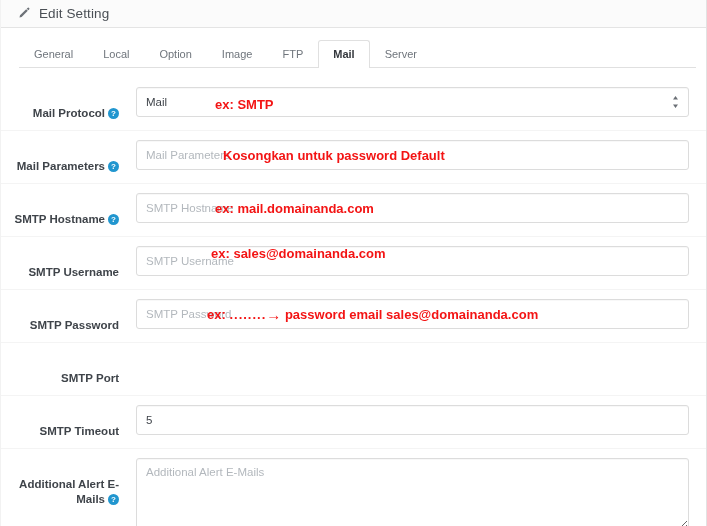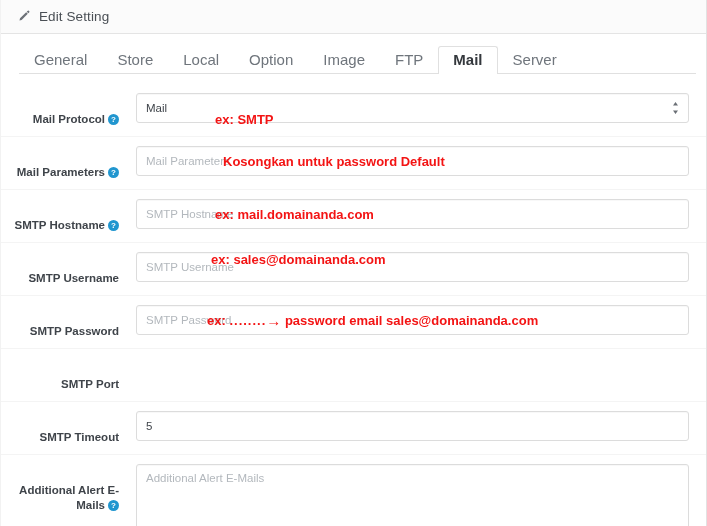--- a/index.html
+++ b/index.html
@@ -15,21 +15,21 @@
     position: relative;
     width: 707px;
     height: 526px;
     background: #ffffff;
     border-right: 1px solid #e2e2e2;
     border-left: 1px solid #f2f2f2;
   }
 
   
   .panel-heading {
-    height: 34px;
+    height: 28px;
     background: #fbfbfb;
     border-bottom: 1px solid #e4e4e4;
     display: flex;
     align-items: center;
     padding-left: 16px;
   }
   .pencil-icon {
     width: 13px; height: 13px;
     margin-right: 9px;
     display: inline-block;
@@ -49,21 +49,21 @@
     background: #ffffff;
   }
   .tabs {
     display: flex;
     align-items: flex-end;
     border-bottom: 1px solid #e0e0e0;
     height: 28px;
     margin-right: 10px;
   }
   .tab {
-    font-size: 15px;
+    font-size: 11px;
     color: #6f757c;
     padding: 5px 14px 6px 14px;
     line-height: 16px;
     border: 1px solid transparent;
     border-bottom: none;
     margin-bottom: -1px;
     cursor: pointer;
     white-space: nowrap;
   }
   .tab.active {
@@ -184,21 +184,21 @@
     letter-spacing: 1px;
     font-weight: bold;
   }
   .arrow-glyph {
     display: inline-block;
     transform: translateY(1px);
     font-size: 15px;
     font-weight: bold;
   }
 
-  .a-protocol  { left: 96px;  top: 19px;  }
+  .a-protocol  { left: 96px;  top: 10px;  }
   .a-params    { left: 104px; top: 8px;  }
   .a-host      { left: 96px;  top: 8px;  }
   .a-user      { left: 92px;  top: 0;  }
   .a-pass      { left: 88px;  top: 7px;  }
 </style>
 </head>
 <body>
 
 <div class="page">
 
@@ -207,21 +207,20 @@
       <svg viewBox="0 0 16 16" width="13" height="13" fill="currentColor">
         <path d="M12.9 1.1a1.4 1.4 0 0 1 2 2l-.9.9-2-2 .9-.9zM11.3 2.7l2 2-7.6 7.6-2.6.6.6-2.6 7.6-7.6z"></path>
       </svg>
     </span>
     <span class="panel-title">Edit Setting</span>
   </div>
 
   <div class="tabs-wrap">
     <div class="tabs">
       <div class="tab">General</div>
-      <div class="tab">Store</div>
       <div class="tab">Local</div>
       <div class="tab">Option</div>
       <div class="tab">Image</div>
       <div class="tab">FTP</div>
       <div class="tab active">Mail</div>
       <div class="tab">Server</div>
     </div>
   </div>
 
   <div class="form">

